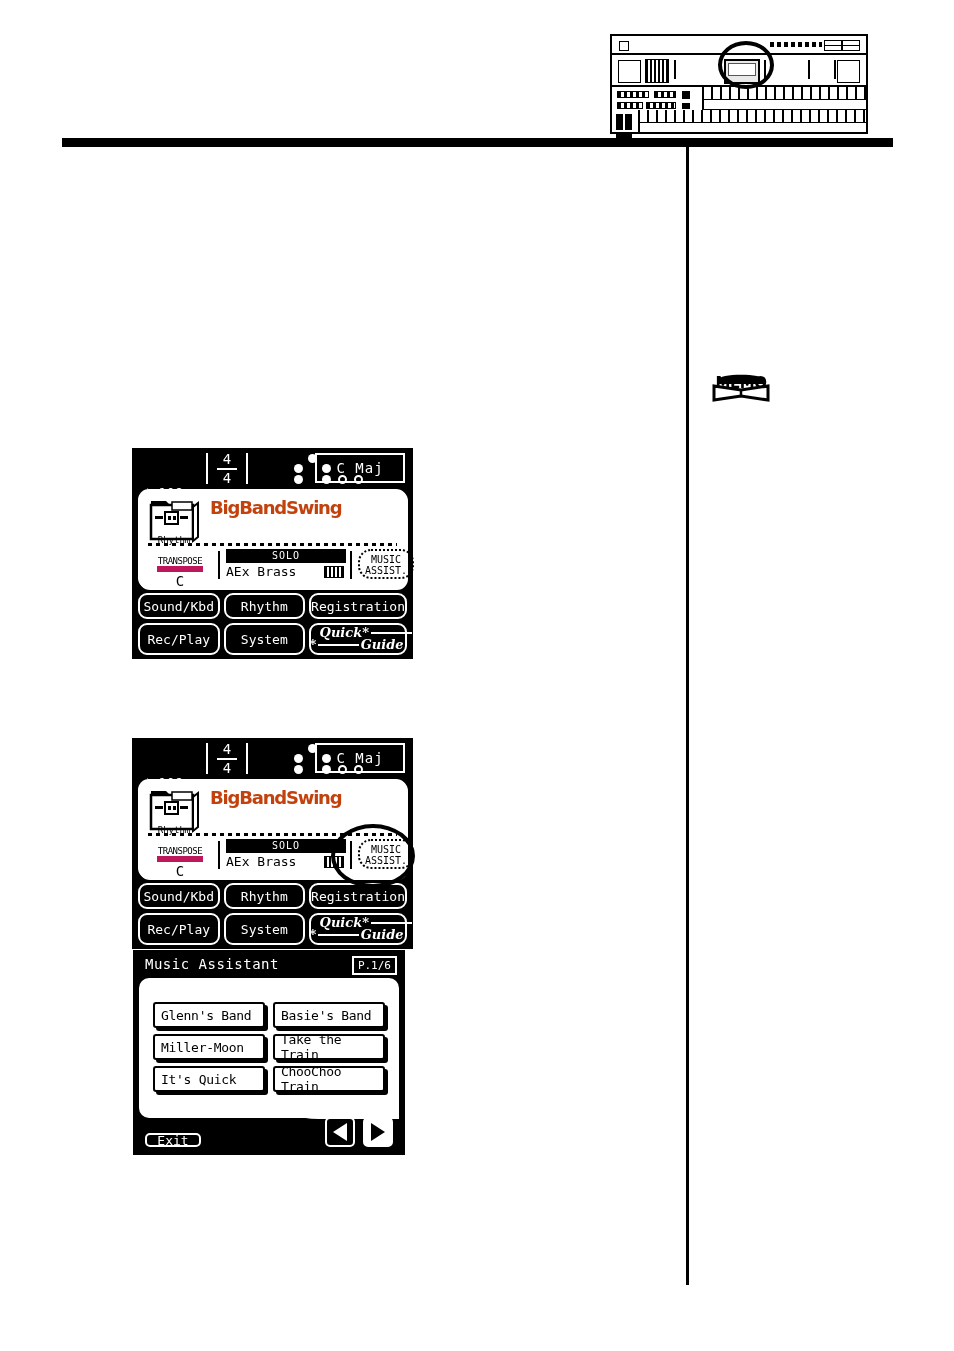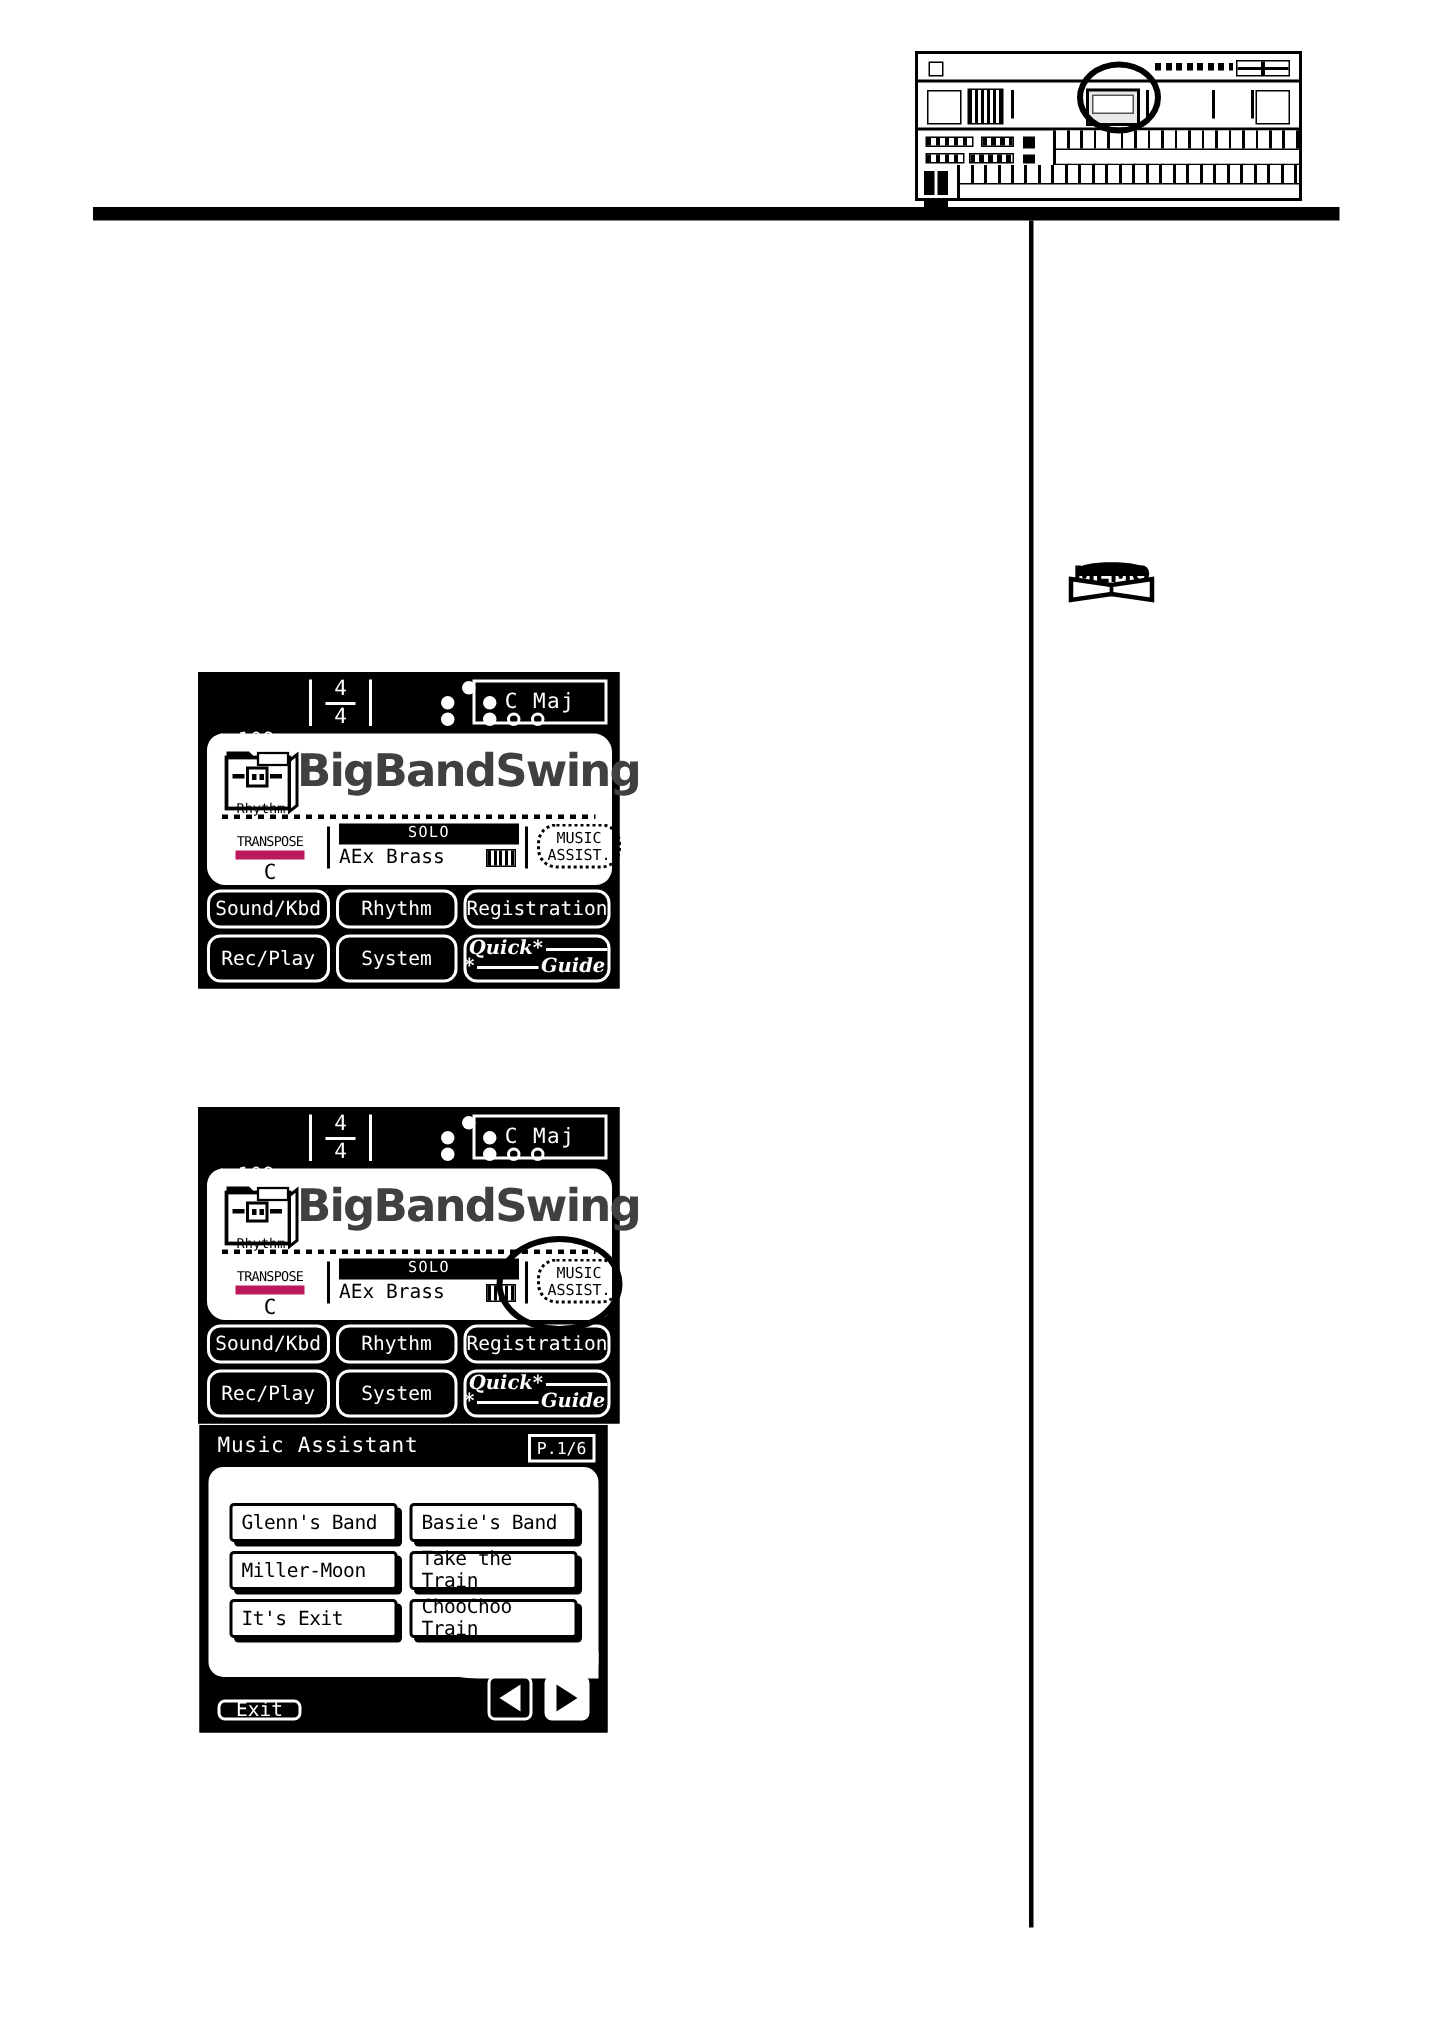--- a/index.html
+++ b/index.html
@@ -314,26 +314,26 @@
     position: absolute;
     left: 10px; top: 46px;
     width: 52px;
     text-align: center;
     font-size: 9px;
     letter-spacing: 0px;
     color: #000;
   }
   .rhythm-name {
     position: absolute;
-    left: 60px; top: 8px;
+    left: 72px; top: 8px;
     font-family: "DejaVu Sans", sans-serif;
     font-weight: bold;
-    font-size: 30px;
+    font-size: 18px;
     letter-spacing: -1.2px;
-    color: #404040;
+    color: #c2410c;
     white-space: nowrap;
   }
   .dashline {
     position: absolute;
     left: 10px; right: 10px;
     top: 54px;
     height: 3px;
     background: repeating-linear-gradient(to right,#000 0 4px,transparent 4px 8px);
   }
   .infostrip {
@@ -430,21 +430,21 @@
   .qguide {
     flex-direction: column;
     font-family: "DejaVu Serif", serif;
     font-weight: bold;
     font-style: italic;
     font-size: 13px;
     line-height: 12px;
     padding: 2px 0;
   }
   .qg-r1, .qg-r2 { display: flex; align-items: center; width: 100%; }
-  .qg-r1 { justify-content: flex-start; padding-left: 3px; }
+  .qg-r1 { justify-content: flex-start; padding-left: 17px; }
   .qg-r2 { justify-content: flex-end; padding-right: 3px; }
   .qg-line { flex: 1; height: 2px; background: #fff; margin: 0 2px; }
 
   .ma-circle {
     left: 331px;
     top: 824px;
     width: 76px;
     height: 56px;
   }
 
@@ -770,21 +770,21 @@
 <div class="lcd" id="lcd3">
   <div class="ma-title">Music Assistant</div>
   <div class="ma-page">P.1/6</div>
 
   <div class="ma-panel">
     <div class="ma-list">
       <div class="ma-item">Glenn's Band</div>
       <div class="ma-item">Basie's Band</div>
       <div class="ma-item">Miller-Moon</div>
       <div class="ma-item">Take the Train</div>
-      <div class="ma-item">It's Exit</div>
+      <div class="ma-item">It's Quick</div>
       <div class="ma-item">ChooChoo Train</div>
     </div>
   </div>
 
   <div class="ma-curve"></div>
 
   <div class="ma-footer">
     <div class="exit-btn">Exit</div>
     <div class="nav-btn nav-prev">
       <span class="tri tri-left"></span>

